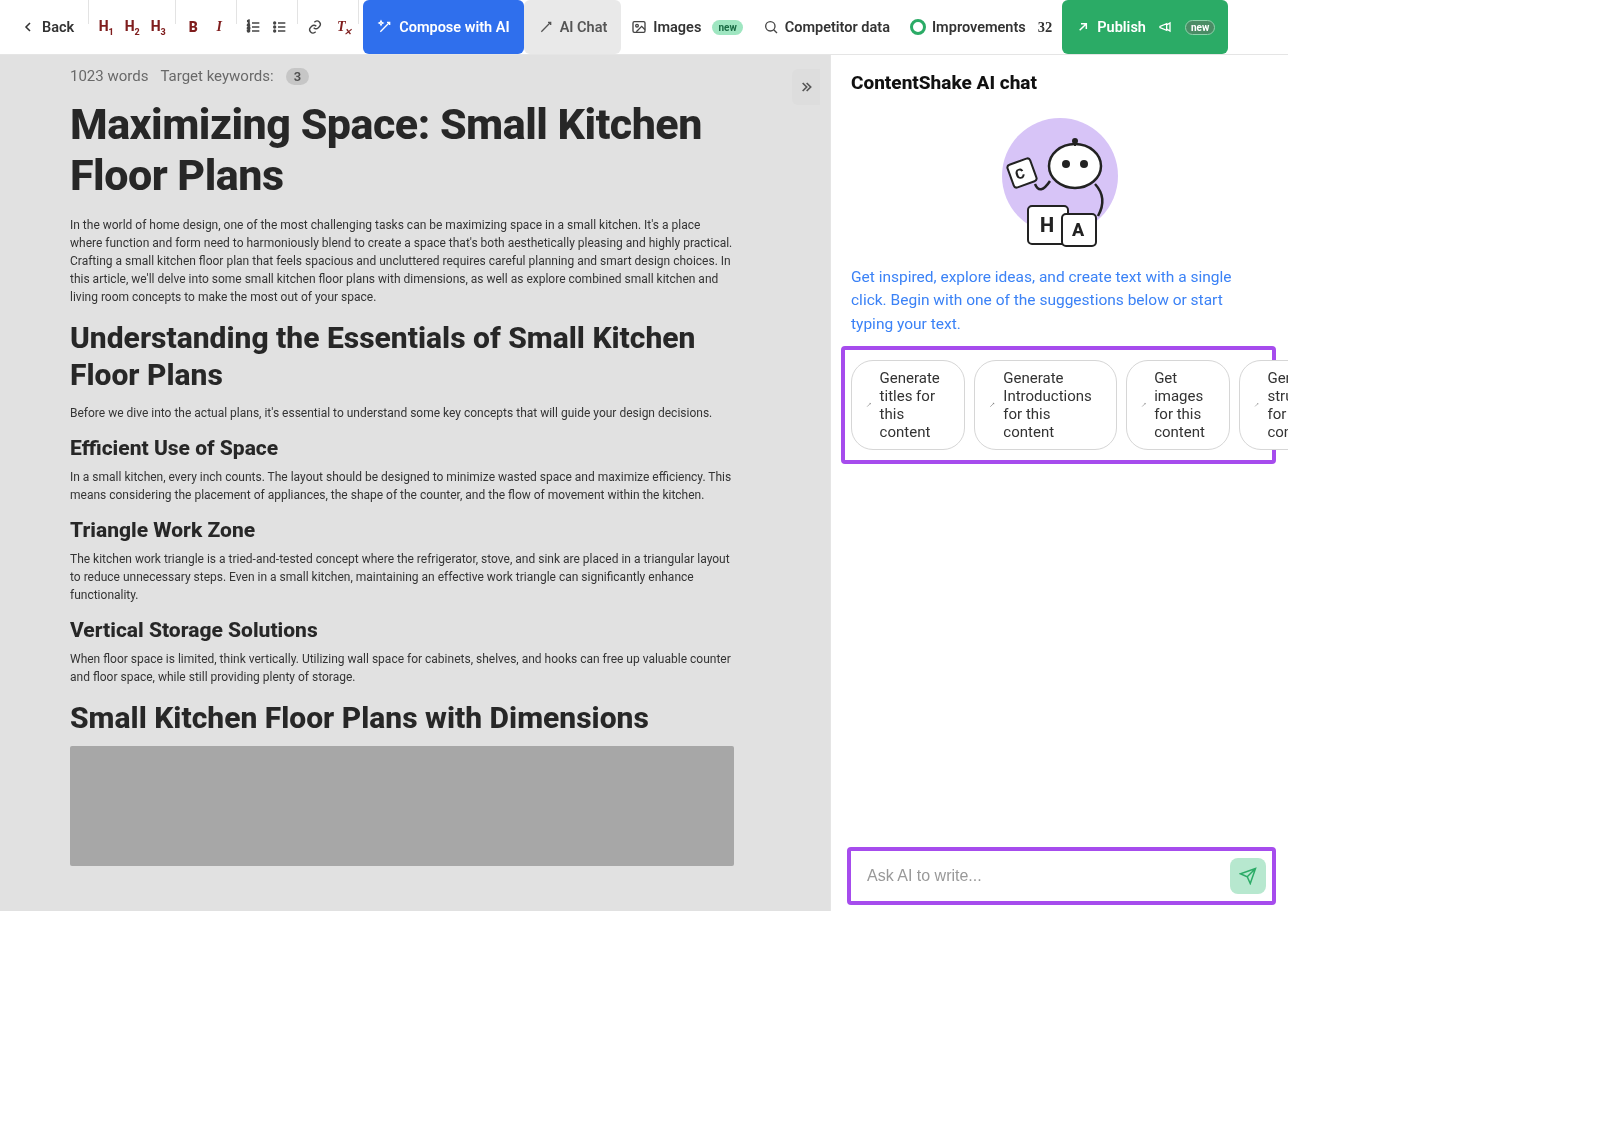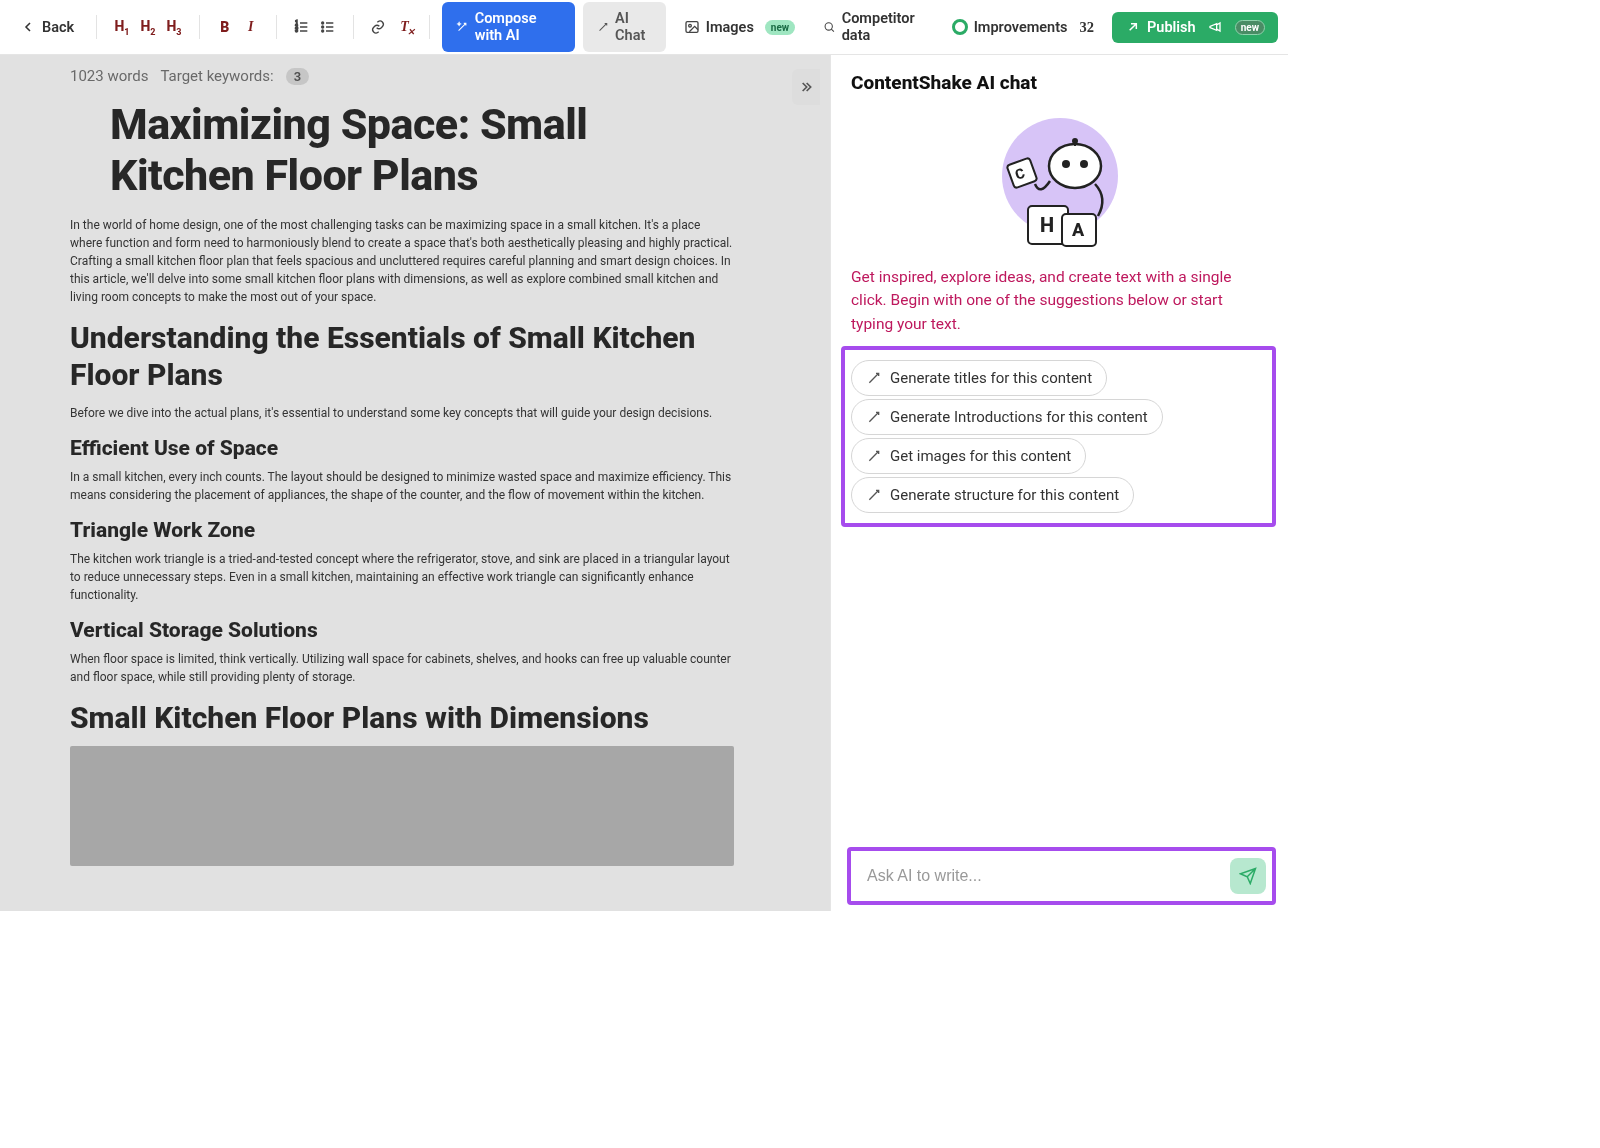--- a/index.html
+++ b/index.html
@@ -1,47 +1,47 @@
 <!DOCTYPE html>
 <html><head>
 <meta charset="utf-8">
 <style>
 * { box-sizing: border-box; margin: 0; padding: 0; }
 body { font-family: -apple-system, BlinkMacSystemFont, "Segoe UI", Roboto, Helvetica, Arial, sans-serif; background: #fff; color: #111; width: 1288px; height: 911px; overflow: hidden; position: relative; }
-.toolbar { height: 55px; display: flex; align-items: center; padding: 0 10px; gap: 8px; border-bottom: 1px solid #e5e5e5; }
+.toolbar { height: 55px; display: flex; padding: 0 10px; gap: 0; border-bottom: 1px solid #e5e5e5; }
 .tb-btn { display: inline-flex; align-items: center; gap: 6px; padding: 6px 10px; border-radius: 6px; cursor: pointer; font-size: 14.5px; font-weight: 600; color: #333; }
 .tb-group { display: inline-flex; align-items: center; gap: 0; }
 .tb-icon { width: 26px; height: 28px; display: inline-flex; align-items: center; justify-content: center; border-radius: 5px; font-size: 14px; font-weight: 700; color: #7f1d1d; cursor: pointer; }
 .tb-divider { width: 1px; height: 24px; background: #e3e3e3; margin: 0 4px; }
 .btn-primary { background: #2f6fed; color: #fff; padding: 8px 14px; }
 .btn-secondary { background: #e9e9e9; color: #555; padding: 8px 14px; }
 .btn-publish { background: #2bab66; color: #fff; padding: 7px 13px; }
 .badge-new { background: #9fe6c1; color: #1a6b44; font-size: 10px; font-weight: 700; padding: 2px 6px; border-radius: 9px; margin-left: 5px; }
 .badge-new-dark { background: #888; color: #fff; font-size: 10px; font-weight: 700; padding: 1px 5px; border-radius: 9px; border: 1px solid #ccc; margin-left: 5px; }
 .improve-count { font-weight: 700; margin-left: 6px; font-family: Liberation Serif, serif; }
 .svg-ic { width: 16px; height: 16px; display: inline-block; }
 
 .main-area { position: absolute; top: 55px; left: 0; right: 0; bottom: 0; display: flex; }
 .editor-overlay { position: absolute; inset: 0; background: rgba(120,120,120,0.22); pointer-events: none; z-index: 2; }
 .editor-col { flex: 1; position: relative; background: #fff; }
 .editor-inner { padding: 12px 96px 0 70px; max-width: 840px; }
 .meta-row { display: flex; align-items: center; gap: 12px; color: #666; font-size: 15px; margin-bottom: 14px; }
 .kw-badge { background: #ddd; color: #444; font-size: 13px; font-weight: 600; padding: 1px 8px; border-radius: 10px; }
 .collapse-btn { position: absolute; top: 14px; right: 10px; width: 28px; height: 36px; background: #ddd; border-radius: 6px 0 0 6px; display: flex; align-items: center; justify-content: center; color: #555; z-index: 3; cursor: pointer; }
-h1.doc-title { font-size: 43px; font-weight: 800; line-height: 1.18; letter-spacing: -0.5px; margin-bottom: 16px; margin-left: 40px; }
+h1.doc-title { font-size: 43px; font-weight: 800; line-height: 1.18; letter-spacing: -0.5px; margin-bottom: 16px; }
 .doc p { font-size: 12px; line-height: 1.5; color: #222; margin-bottom: 14px; }
 .doc h2 { font-size: 30px; font-weight: 800; line-height: 1.22; margin: 10px 0 10px; }
 .doc h3 { font-size: 21px; font-weight: 800; margin: 10px 0 8px; }
 .img-placeholder { width: 100%; height: 120px; background: #b5b5b5; margin-top: 6px; border-radius: 2px; }
 
 .chat-panel { width: 458px; background: #fff; border-left: 1px solid #e5e5e5; display: flex; flex-direction: column; position: relative; }
 .chat-header { font-size: 19px; font-weight: 800; padding: 16px 20px 8px; }
 .robot-wrap { display: flex; justify-content: center; padding: 4px 0 10px; }
-.chat-intro { font-size: 15.5px; line-height: 1.5; color: #be185d; padding: 0 20px 10px; }
-.suggestions-highlight { margin: 0 12px 10px 10px; border: 4px solid #a64ced; border-radius: 4px; padding: 10px 6px; display: flex; flex-direction: column; gap: 3px; }
+.chat-intro { font-size: 15.5px; line-height: 1.5; color: #3b82f6; padding: 0 20px 10px; }
+.suggestions-highlight { margin: 0 12px 10px 10px; border: 4px solid #a64ced; border-radius: 4px; padding: 10px 6px; display: flex; flex-direction: row; gap: 9px; }
 .suggest-pill { align-self: flex-start; display: inline-flex; align-items: center; gap: 8px; border: 1px solid #d6d6d6; border-radius: 22px; padding: 8px 14px; font-size: 15px; color: #333; background: #fff; cursor: pointer; }
 .chat-input-highlight { position: absolute; left: 16px; right: 12px; bottom: 6px; border: 4px solid #a64ced; border-radius: 4px; padding: 6px; display: flex; align-items: center; }
 .chat-input { flex: 1; display: flex; align-items: center; padding: 10px 10px; }
 .chat-input input { border: none; outline: none; font-size: 16px; width: 100%; color: #333; }
 .chat-input input::placeholder { color: #999; }
 .send-btn { width: 36px; height: 36px; background: #b7e8cf; border-radius: 8px; display: flex; align-items: center; justify-content: center; color: #2bab66; cursor: pointer; }
 
 .ring { width: 16px; height: 16px; border: 3px solid #2bab66; border-radius: 50%; display: inline-block; }
 .sub { font-size: 9px; vertical-align: sub; font-weight: 800; }
 .h-lbl { font-weight: 800; font-size: 14px; }

